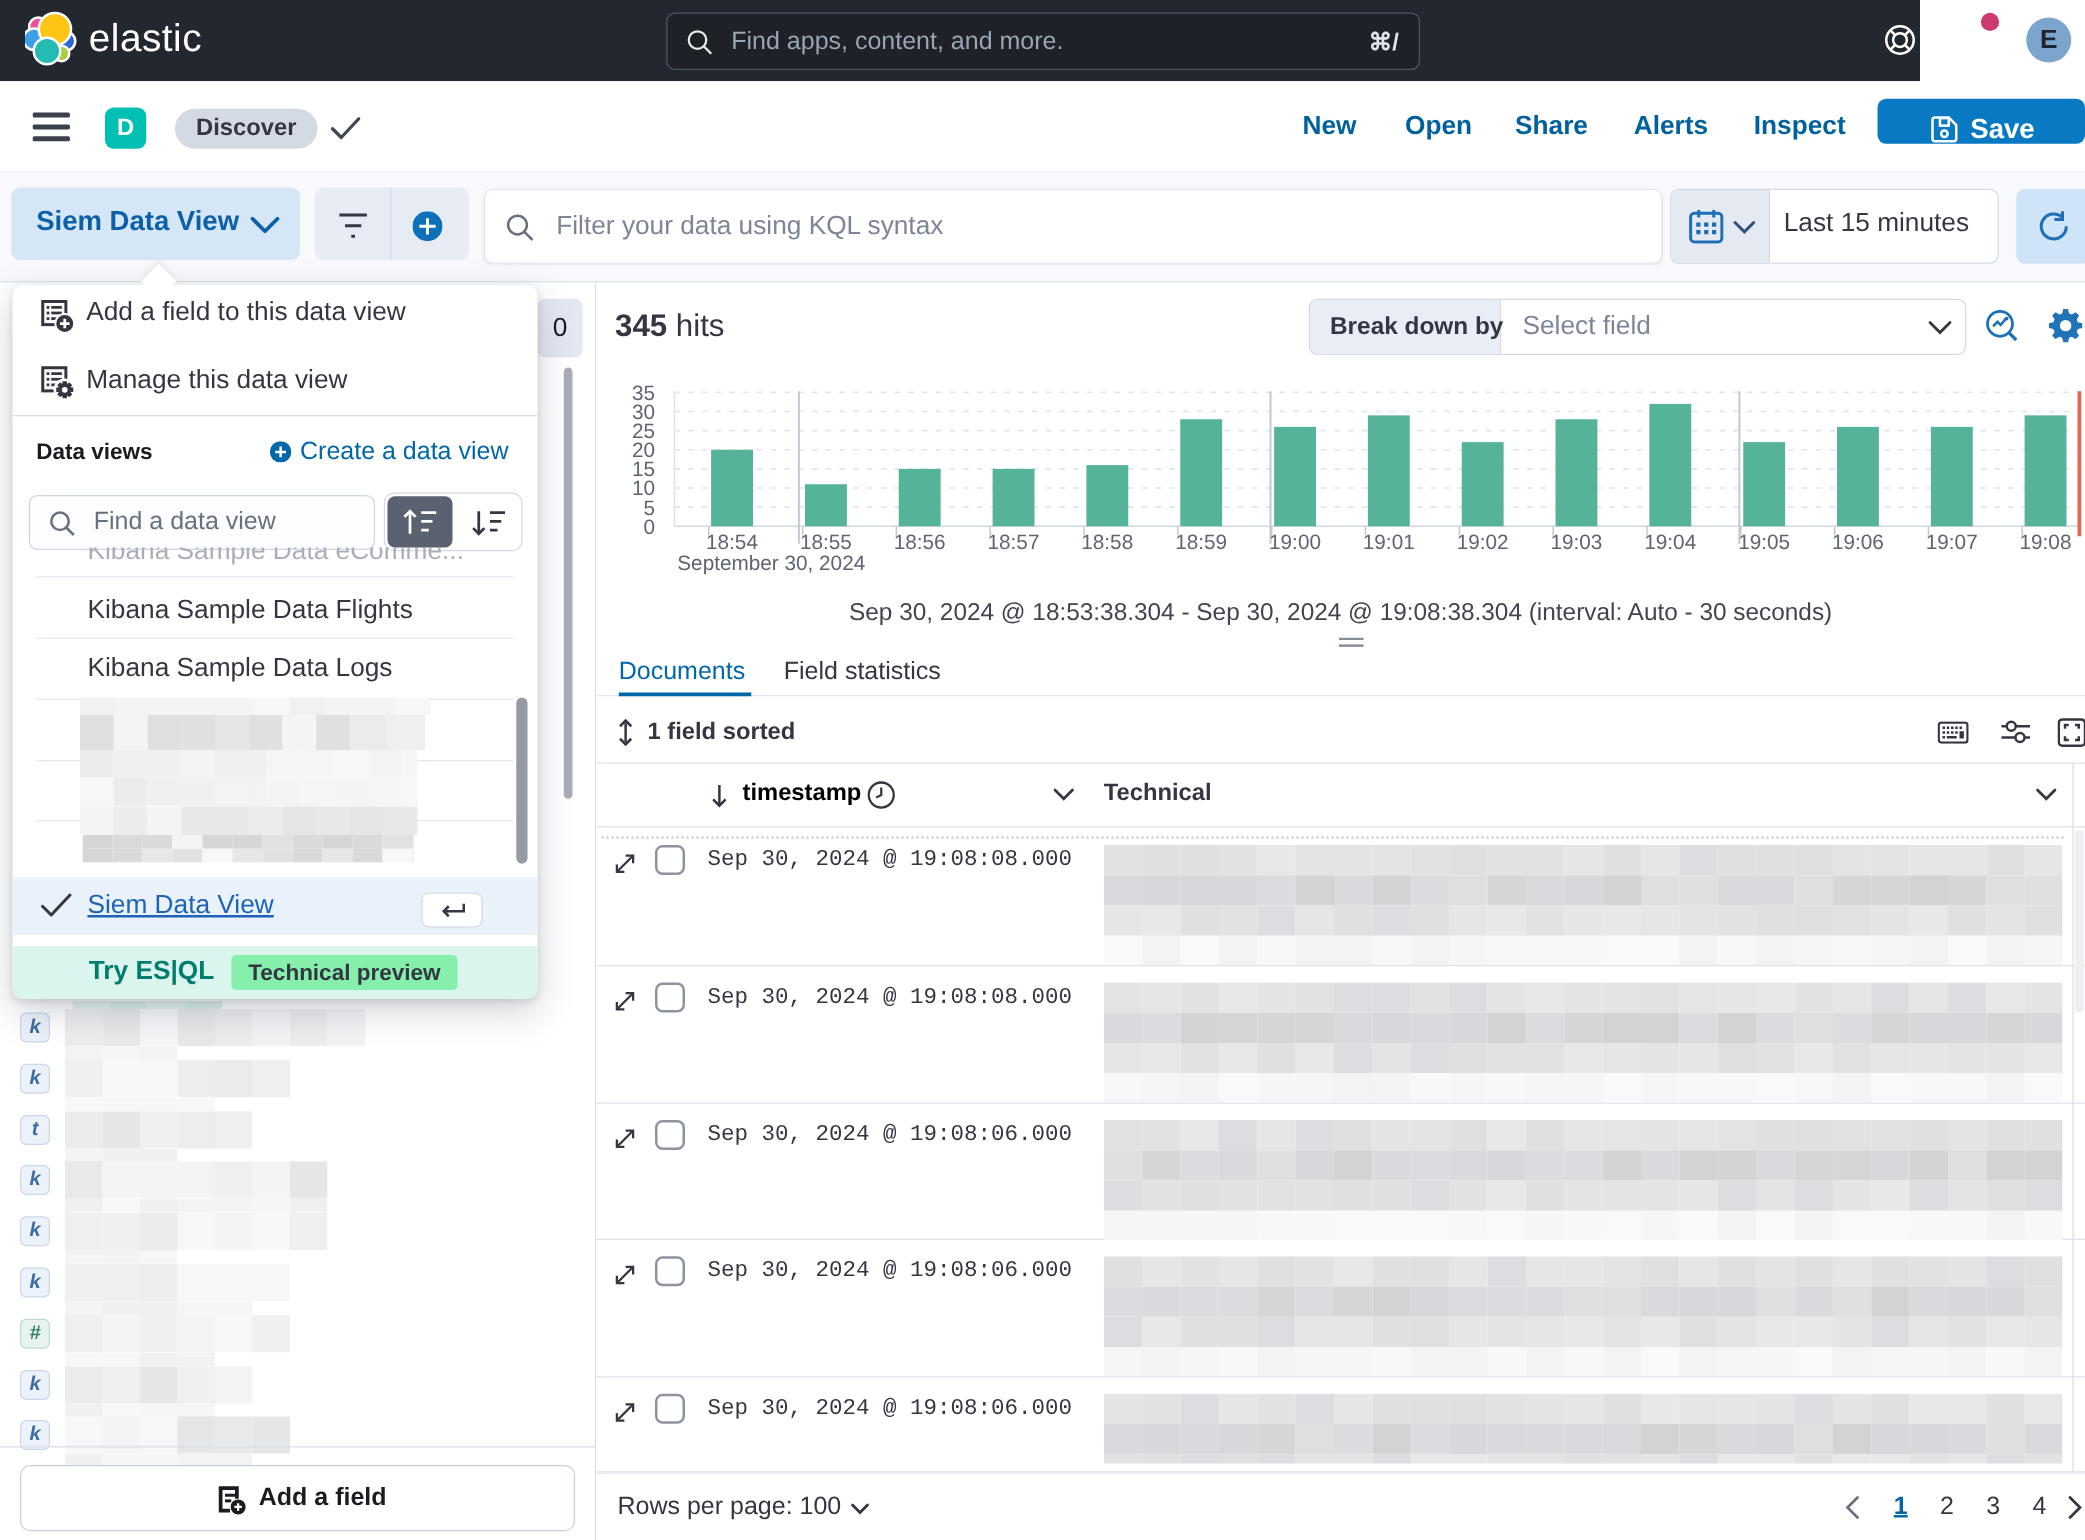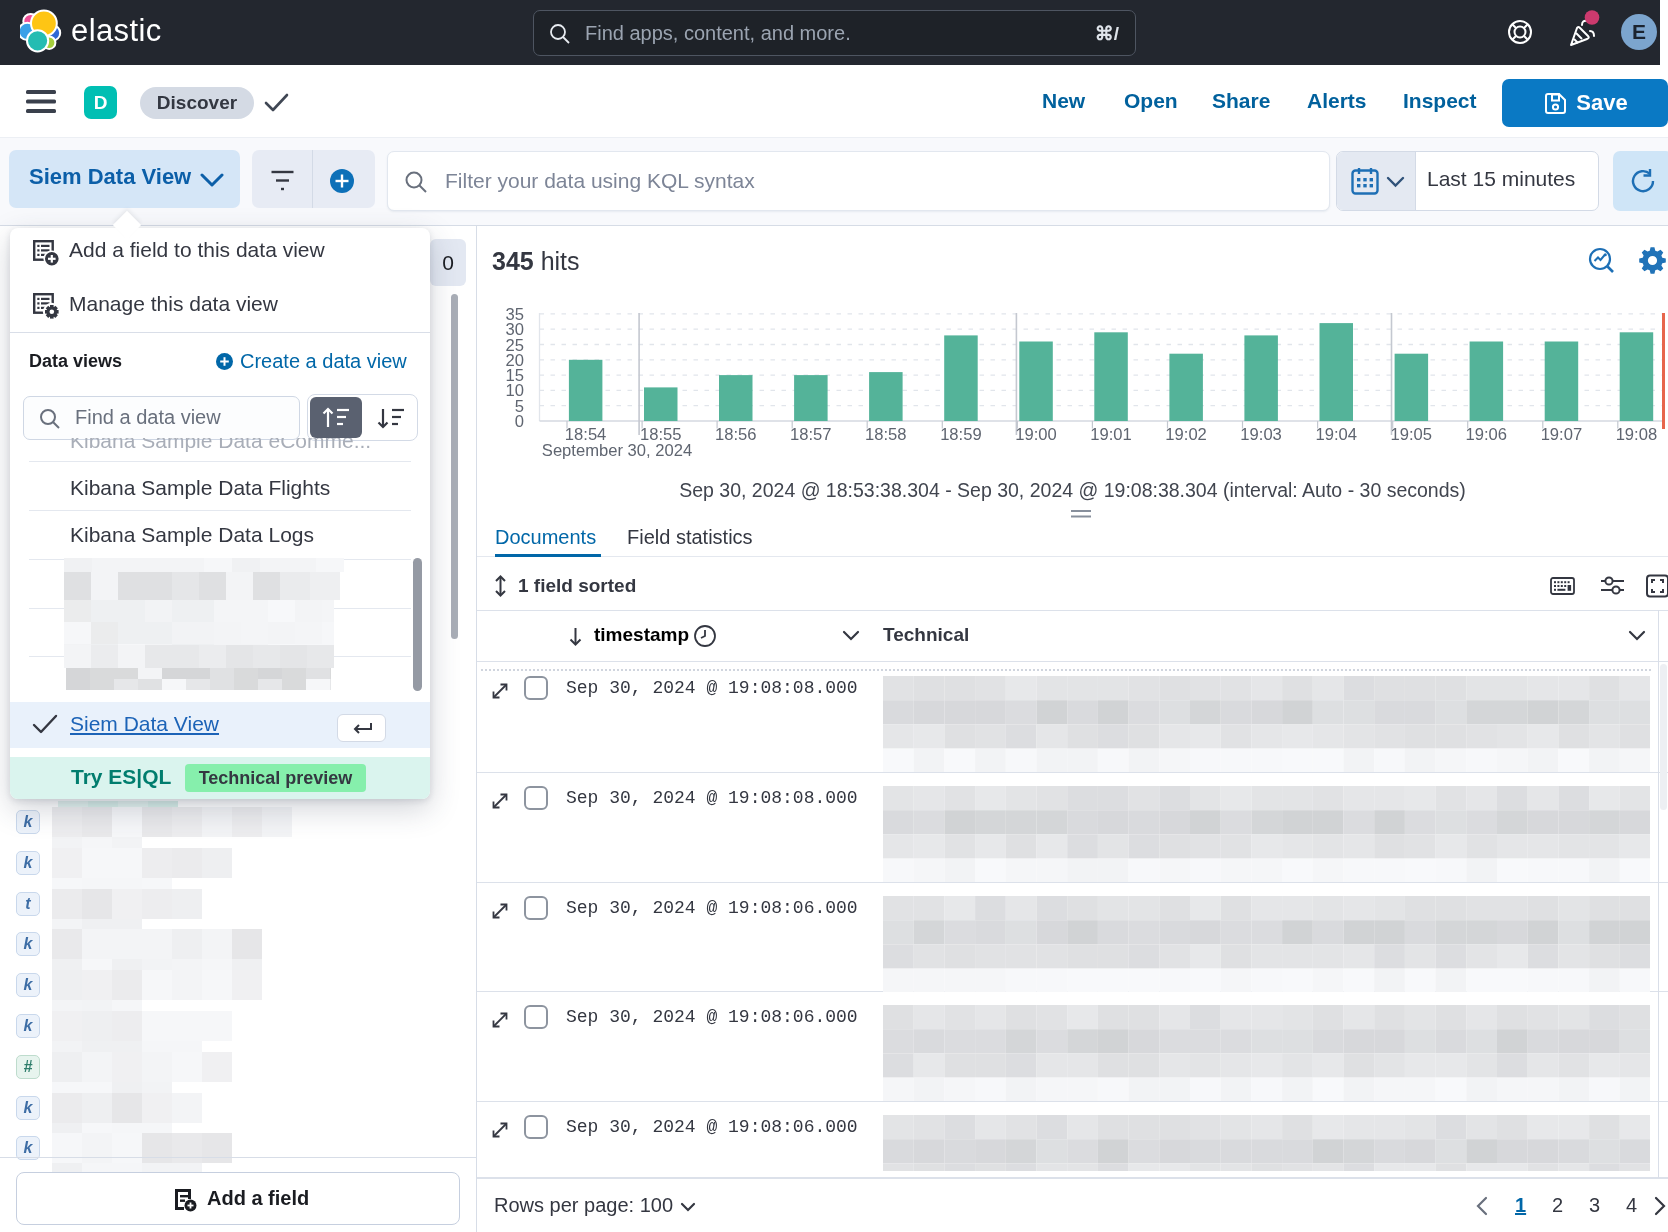--- a/index.html
+++ b/index.html
@@ -1,31 +1,31 @@
 <!DOCTYPE html>
 <html><head>
 <meta charset="utf-8">
 <style>
 * { margin:0; padding:0; box-sizing:border-box; }
 html,body { width:1668px; height:1232px; overflow:hidden; background:#fff;
   font-family:"Liberation Sans", sans-serif; }
 .abs { position:absolute; }
 svg { display:block; }
 
-#topbar { position:absolute; left:0; top:0; width:1660px; height:65px; background:#23272f; }
+#topbar { position:absolute; left:0; top:0; width:1536px; height:65px; background:#23272f; }
 #topbar .brand { position:absolute; left:71px; top:13px; color:#fff; font-size:31px; letter-spacing:.4px; }
 #gsearch { position:absolute; left:533px; top:10px; width:603px; height:46px; border:1px solid #4e5561;
   border-radius:7px; background:#1e2228; }
 #gsearch .ph { position:absolute; left:51px; top:11px; font-size:20px; color:#9ba4b1; }
 #gsearch .kbd { position:absolute; right:16px; top:11px; font-size:19px; color:#dfe4ea; font-weight:700; }
 
 #navbar { position:absolute; left:0; top:65px; width:1668px; height:73px; background:#fff;
   border-bottom:1px solid #eceff4; }
 .navlink { position:absolute; top:89px; font-size:21px; font-weight:700; color:#01619d; }
-#save { position:absolute; left:1502px; top:79px; width:166px; height:48px; background:#0a79c4;
+#save { position:absolute; left:1502px; top:79px; width:166px; height:36px; background:#0a79c4;
   border-radius:7px; color:#fff; font-size:22px; font-weight:700; text-align:center; line-height:48px; }
 #dbadge { position:absolute; left:84px; top:86px; width:33px; height:33px; border-radius:7px; background:#00bfb3;
   color:#fff; font-weight:700; font-size:19px; text-align:center; line-height:33px; }
 #crumb { position:absolute; left:140px; top:87px; width:114px; height:32px; border-radius:16px; background:#d4dae4;
   color:#333741; font-weight:700; font-size:19px; text-align:center; line-height:32px; }
 
 #toolbar { position:absolute; left:0; top:138px; width:1668px; height:88px; background:#f8f9fc;
   border-bottom:1px solid #d6dce6; }
 #dvbtn { position:absolute; left:9px; top:12px; width:231px; height:58px; background:#d5e6f7; border-radius:7px; }
 #dvbtn span { position:absolute; left:20px; top:14px; font-size:22px; font-weight:700; color:#0c5fa8; }
@@ -387,20 +387,29 @@
     <rect x="8" y="12.5" width="5" height="2.4" fill="#1a1c21"></rect>
     <circle cx="18.5" cy="18.5" r="6" fill="#1a1c21"></circle>
     <line x1="18.5" y1="15.5" x2="18.5" y2="21.5" stroke="#fff" stroke-width="1.8"></line>
     <line x1="15.5" y1="18.5" x2="21.5" y2="18.5" stroke="#fff" stroke-width="1.8"></line>
   </svg>
   <span class="abs" style="left:190px;top:14px">Add a field</span>
 </div>
 
 <div id="main">
   <div id="hits"><b>345</b> hits</div>
+  <div id="bdgrp">
+    <div class="pre">
+        <span>Break down by</span>
+      </div>
+    <div class="ph">Select field</div>
+    <svg class="abs" style="left:494px;top:16px" width="20" height="13" viewBox="0 0 20 13">
+      <path d="M2 2 L10 10 L18 2" fill="none" stroke="#343741" stroke-width="2.2" stroke-linecap="round"></path>
+    </svg>
+  </div>
 
   <svg class="abs" style="left:1110px;top:20px" width="30" height="30" viewBox="0 0 30 30">
     <circle cx="13" cy="13" r="10" fill="none" stroke="#1d6fb5" stroke-width="2.2"></circle>
     <path d="M7.5 15 L11 11.5 L13.5 14 L18 8.5" fill="none" stroke="#1d6fb5" stroke-width="2"></path>
     <circle cx="18.3" cy="8.8" r="1.5" fill="#1d6fb5"></circle>
     <line x1="20.5" y1="20.5" x2="26" y2="26" stroke="#1d6fb5" stroke-width="2.6"></line>
   </svg>
   <svg class="abs" style="left:1161px;top:20px" width="29" height="29" viewBox="0 0 24 24">
     <path fill="#2173b8" fill-rule="evenodd" d="M10.4 1h3.2l.7 2.9 1.8.75 2.55-1.55 2.25 2.25L19.35 7.9l.75 1.8 2.9.7v3.2l-2.9.7-.75 1.8 1.55 2.55-2.25 2.25-2.55-1.55-1.8.75-.7 2.9h-3.2l-.7-2.9-1.8-.75-2.55 1.55-2.25-2.25L4.65 16.1l-.75-1.8L1 13.6v-3.2l2.9-.7.75-1.8L3.1 5.35 5.35 3.1 7.9 4.65l1.8-.75.7-2.9zM12 8.2a3.8 3.8 0 100 7.6 3.8 3.8 0 000-7.6z"></path>
   </svg>

